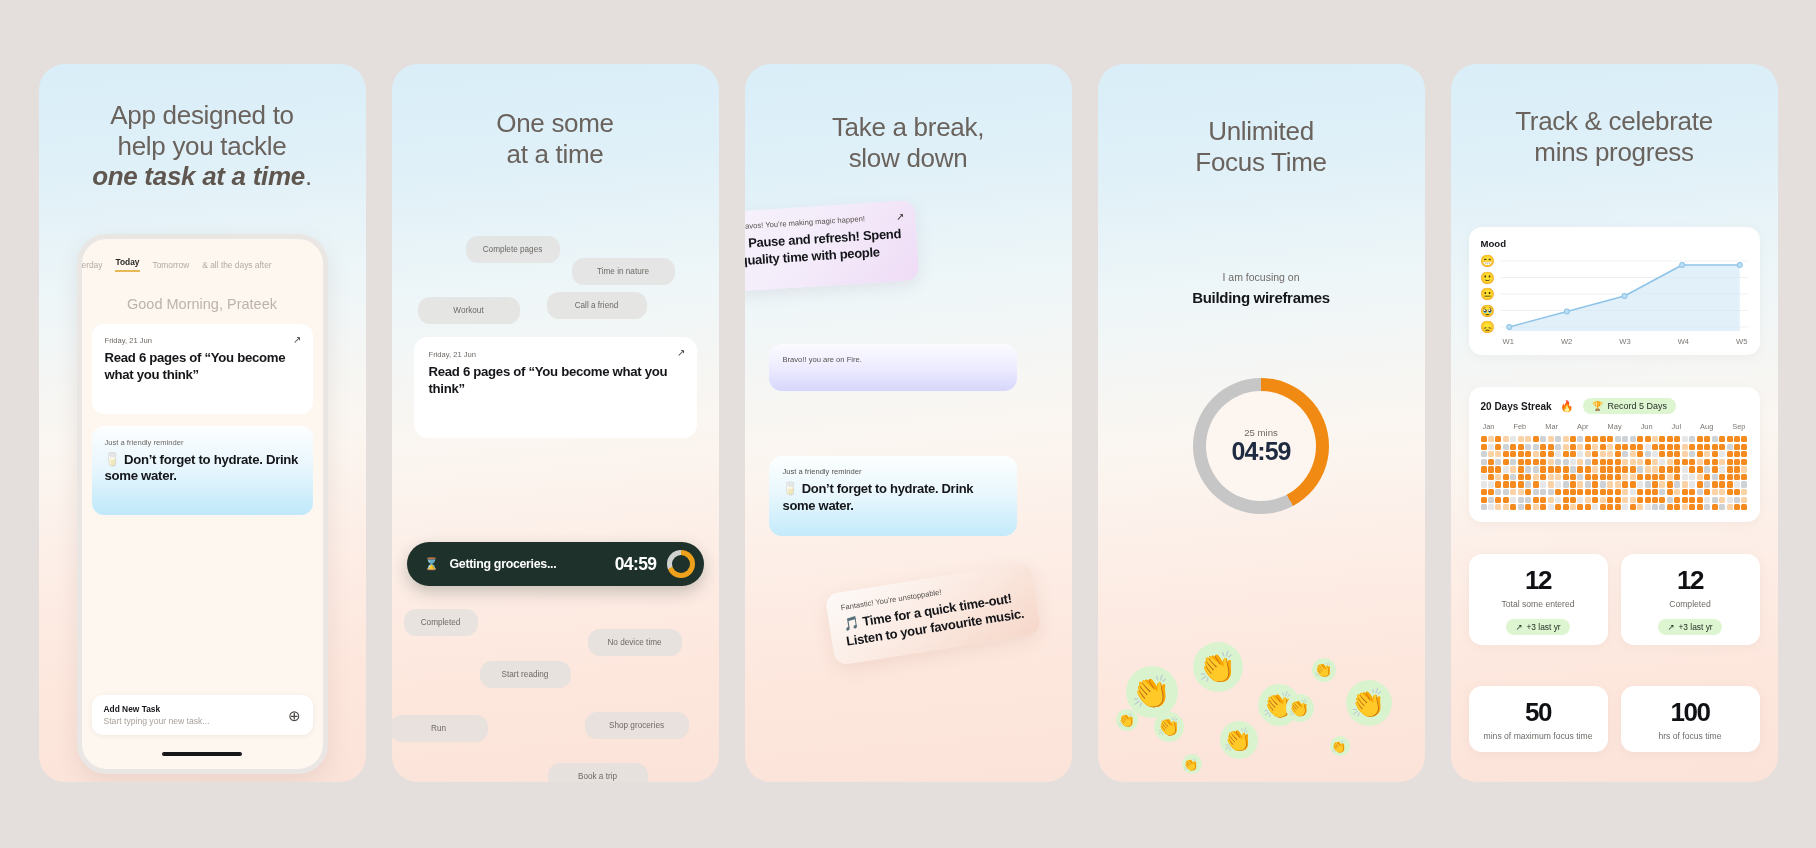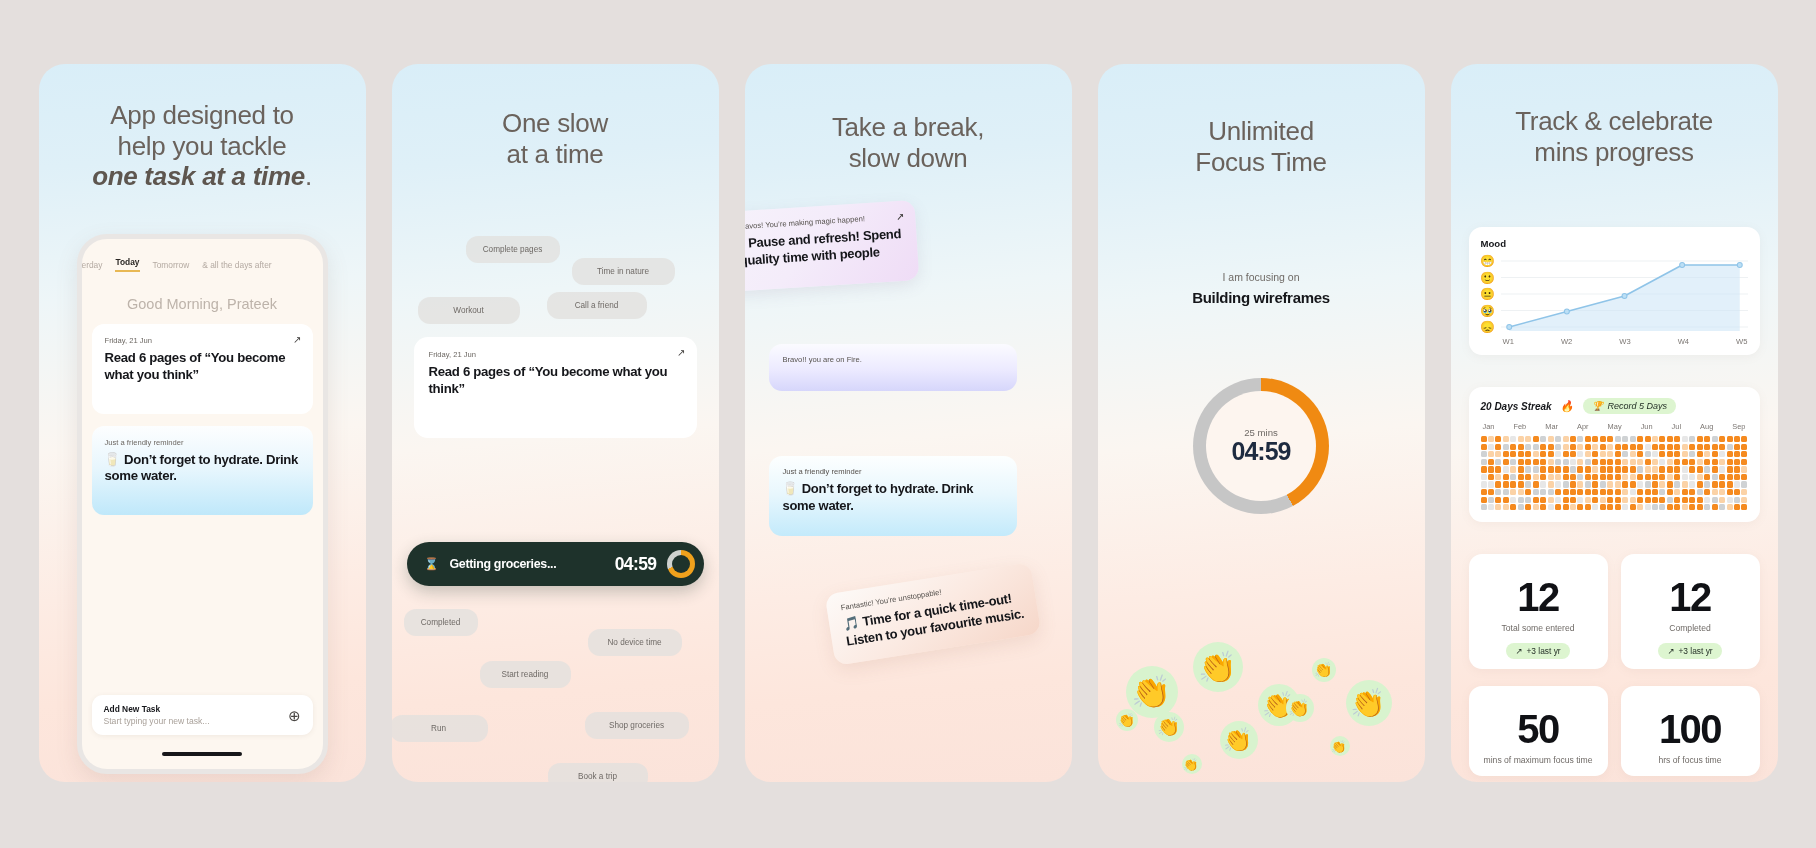--- a/index.html
+++ b/index.html
@@ -226,21 +226,21 @@
     position: absolute; left: 0; top: 0; width: 17px; height: 78px;
     display: flex; flex-direction: column; justify-content: space-between;
     font-size: 12px; line-height: 1;
   }
   .mood-plot { position: absolute; left: 20px; right: 0; top: 0; bottom: 0; }
   .mood-xaxis {
     display: flex; justify-content: space-between;
     margin: 4px 0 0 22px;
     font-size: 7.6px; color: #7b7672;
   }
-  .streak-row { display: flex; align-items: center; gap: 9px; font-style: italic; }
+  .streak-row { display: flex; align-items: center; gap: 9px; }
   .streak-title { font-size: 10px; font-weight: 700; color: #16171b; white-space: nowrap; }
   .streak-badge {
     background: #ddf5d0; border-radius: 10px;
     font-size: 9px; color: #1f2a22; padding: 3px 9px;
     display: flex; align-items: center; gap: 4px; white-space: nowrap;
   }
   .months {
     display: flex; justify-content: space-between;
     font-size: 7.4px; color: #7b7672; margin-top: 8px; padding: 0 2px;
   }
@@ -253,22 +253,22 @@
   }
   .heat i { display: block; border-radius: 1.5px; }
   .stat {
     position: absolute;
     background: #fff; border-radius: 13px;
     text-align: center;
     padding: 13px 6px 10px;
     box-shadow: 0 2px 10px rgba(150,125,110,.08);
   }
   .stat .s-num {
-    font-size: 40px; font-weight: 700; color: #101115;
-    letter-spacing: -1.5px; line-height: 1; margin-top: 10px;
+    font-size: 26px; font-weight: 700; color: #101115;
+    letter-spacing: -1.5px; line-height: 1;
   }
   .stat .s-lab { font-size: 8.6px; color: #6f6a66; margin-top: 6px; line-height: 1.28; }
   .stat .s-delta {
     display: inline-flex; align-items: center; gap: 4px;
     background: #ddf5d0; border-radius: 9px;
     font-size: 8.4px; color: #1f2a22;
     padding: 3px 9px; margin-top: 9px;
   }
 </style>
 </head>
@@ -316,21 +316,21 @@
 
         <div class="home-bar"></div>
       </div>
     </div>
   </div>
 
   <div class="panel">
     <div class="panel-bg"></div>
     <div class="panel-inner">
       <div class="headline p2-head">
-        <div>One slow</div>
+        <div>One some</div>
         <div>at a time</div>
       </div>
 
       <div class="chip" style="left:74px;top:172px;width:94px;">Complete pages</div>
       <div class="chip" style="left:180px;top:194px;width:103px;">Time in nature</div>
       <div class="chip" style="left:26px;top:233px;width:102px;">Workout</div>
       <div class="chip" style="left:155px;top:228px;width:100px;">Call a friend</div>
 
       <div class="wide-card" style="top:273px;">
         <div class="expand-ic">↗</div>

